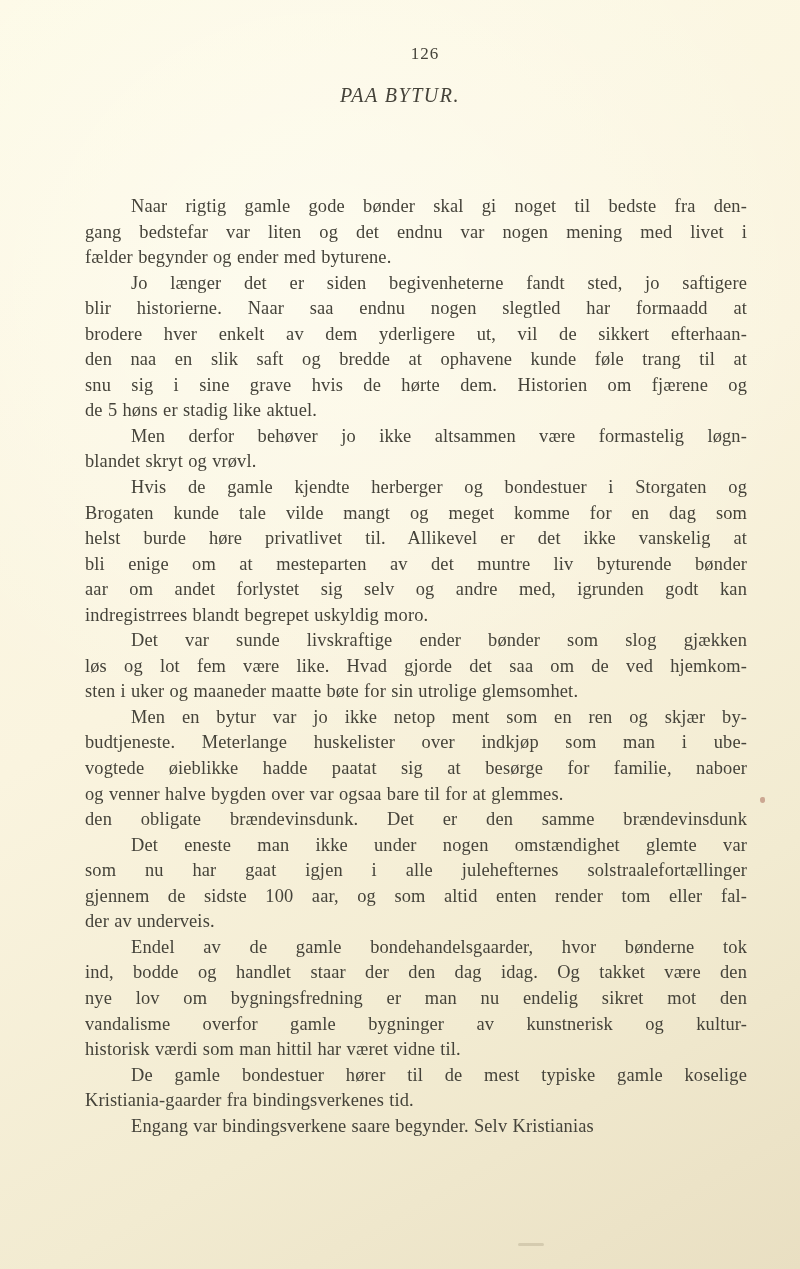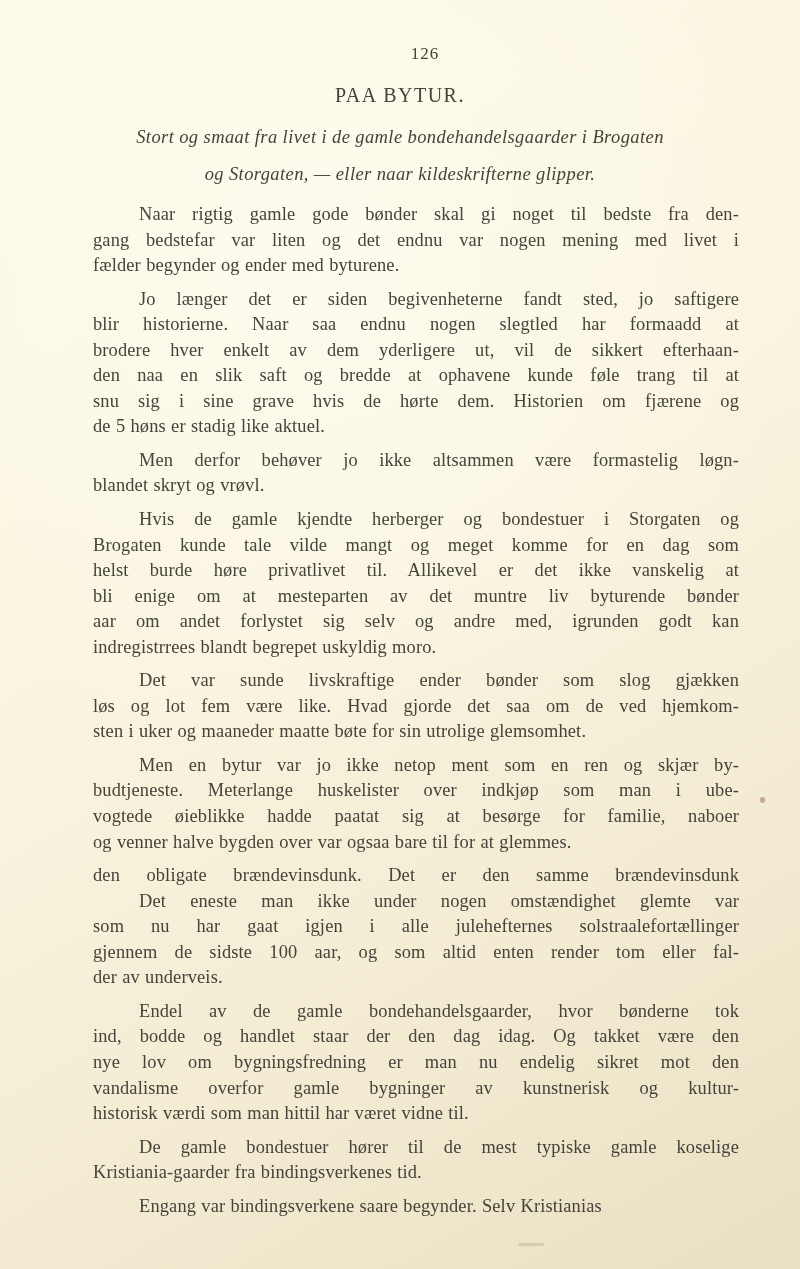--- a/index.html
+++ b/index.html
@@ -23,20 +23,21 @@
     text-align: center;
     font-size: 17px;
     letter-spacing: 1px;
     padding-left: 25px;
   }
 
   .title {
     position: absolute;
     top: 84px; left: 0; width: 100%;
     text-align: center;
+    font-style: italic;
     font-size: 20px;
     letter-spacing: 1.5px;
   }
 
   .subtitle {
     position: absolute;
     top: 119px; left: 40px; right: 40px;
     text-align: center;
     font-style: italic;
     font-size: 18.5px;
@@ -44,21 +45,21 @@
     letter-spacing: 0.4px;
   }
 
   .body-text {
     position: absolute;
     top: 194px; left: 85px; width: 662px;
     font-size: 18.4px;
     line-height: 25.55px;
   }
 
-  .paragraph { margin: 8px; }
+  .paragraph { margin: 0; }
 
   .line {
     text-align: justify;
     text-align-last: justify;
     letter-spacing: 0.15px;
     word-spacing: 0.5px;
     white-space: nowrap;
   }
   .line.last { text-align-last: left; white-space: normal; }
   .line.first { text-indent: 46px; }
@@ -78,24 +79,20 @@
     border-radius: 2px;
     background: rgba(150, 140, 110, 0.28);
   }
 </style>
 </head>
 <body>
 
 <div class="page">
   <div class="page-number">126</div>
   <div class="title">PAA BYTUR.</div>
-  <div class="subtitle">
-      <div>Stort og smaat fra livet i de gamle bondehandelsgaarder i Brogaten</div>
-      <div>og Storgaten, — eller naar kildeskrifterne glipper.</div>
-    </div>
   <div class="body-text">
       <div class="paragraph">
         <div class="line first">Naar rigtig gamle gode bønder skal gi noget til bedste fra den-</div>
         <div class="line">gang bedstefar var liten og det endnu var nogen mening med livet i</div>
         <div class="line last">fælder begynder og ender med byturene.</div>
       </div>
       <div class="paragraph">
         <div class="line first">Jo længer det er siden begivenheterne fandt sted, jo saftigere</div>
         <div class="line">blir historierne. Naar saa endnu nogen slegtled har formaadd at</div>
         <div class="line">brodere hver enkelt av dem yderligere ut, vil de sikkert efterhaan-</div>

